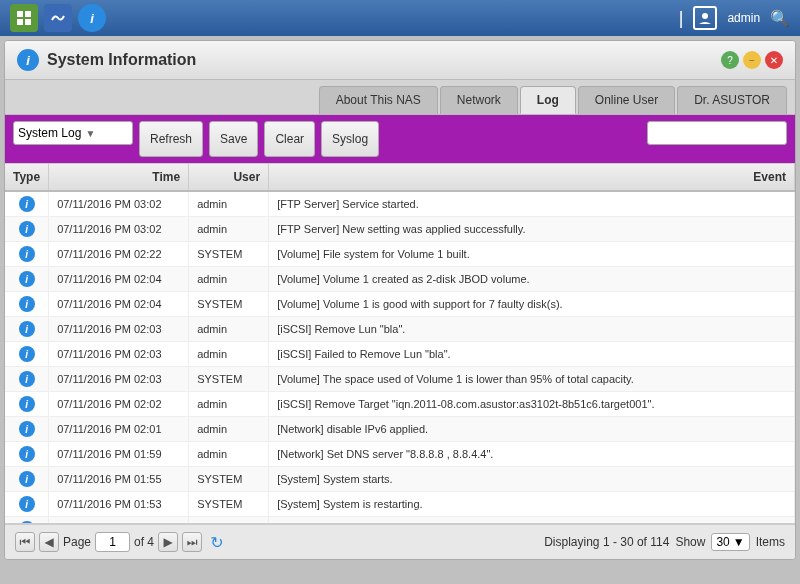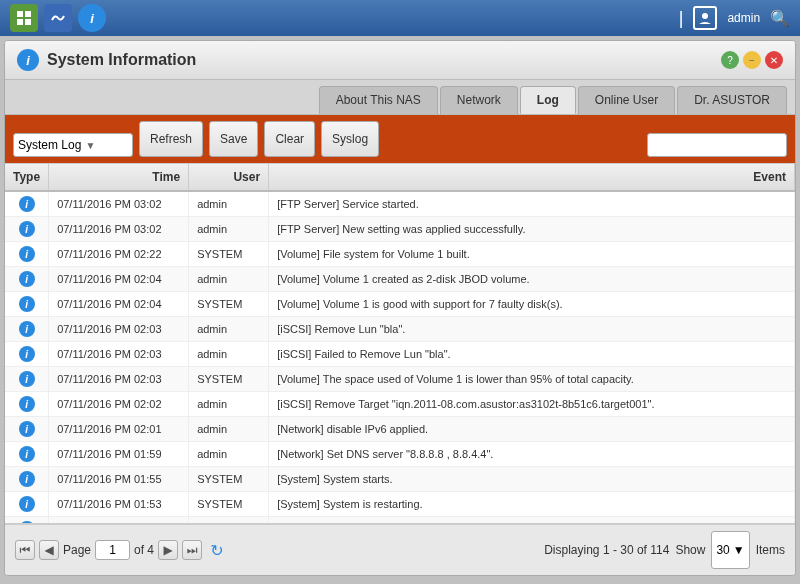--- a/index.html
+++ b/index.html
@@ -94,24 +94,24 @@
       color: #333;
       font-size: 12px;
     }
     .tab.active {
       background: #e8e8e8;
       border-bottom: 1px solid #e8e8e8;
       font-weight: bold;
     }
 
     .toolbar {
-      background: #c2410c;
+      background: #a21caf;
       padding: 6px 8px;
       display: flex;
-      align-items: flex-end;
+      align-items: flex-start;
       gap: 6px;
       border-bottom: 1px solid #ccc;
     }
     .dropdown-select {
       height: 24px;
       border: 1px solid #aaa;
       background: white;
       border-radius: 3px;
       padding: 0 4px;
       font-size: 12px;
@@ -217,21 +217,21 @@
       border: none; background: none;
       cursor: pointer;
       color: #2a8adf;
       font-size: 16px;
     }
     .pagination-right {
       margin-left: auto;
       display: flex; align-items: center; gap: 6px;
     }
     .show-select {
-      height: 38px;
+      height: 18px;
       border: 1px solid #aaa;
       background: white;
       border-radius: 3px;
       padding: 0 4px;
       font-size: 12px;
       display: flex; align-items: center; gap: 3px;
       cursor: pointer;
     }
   </style>
 </head>

